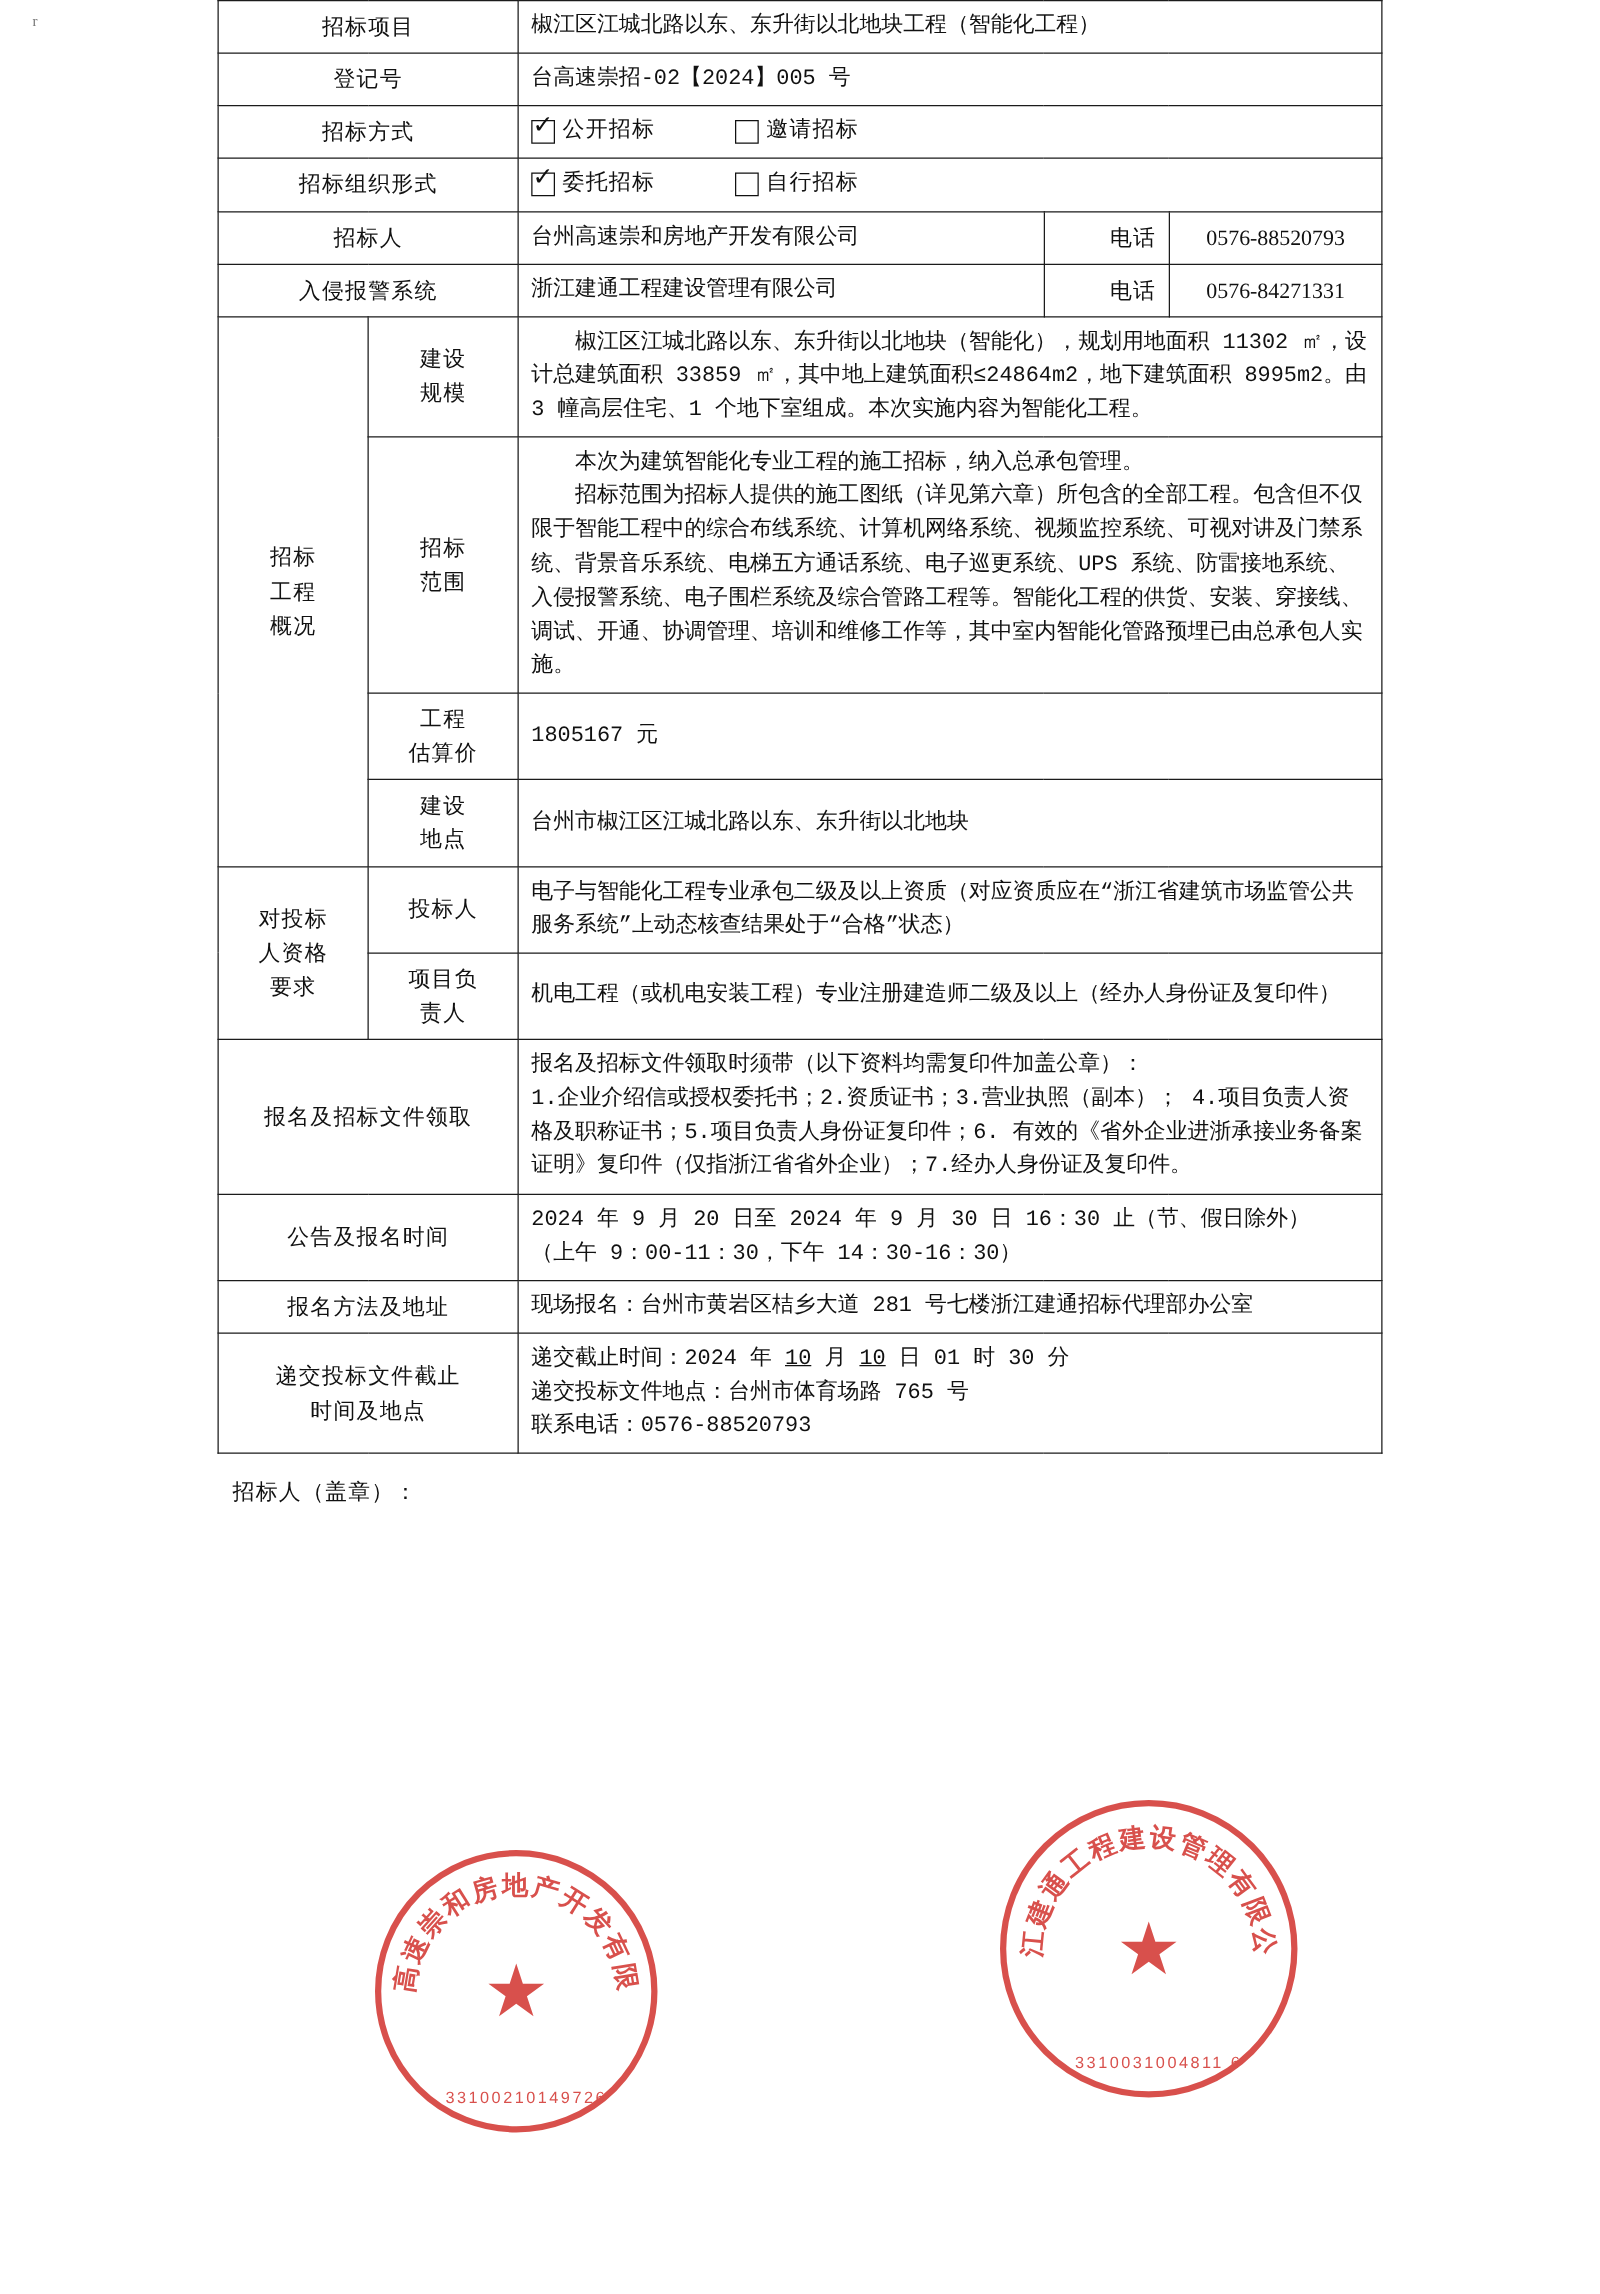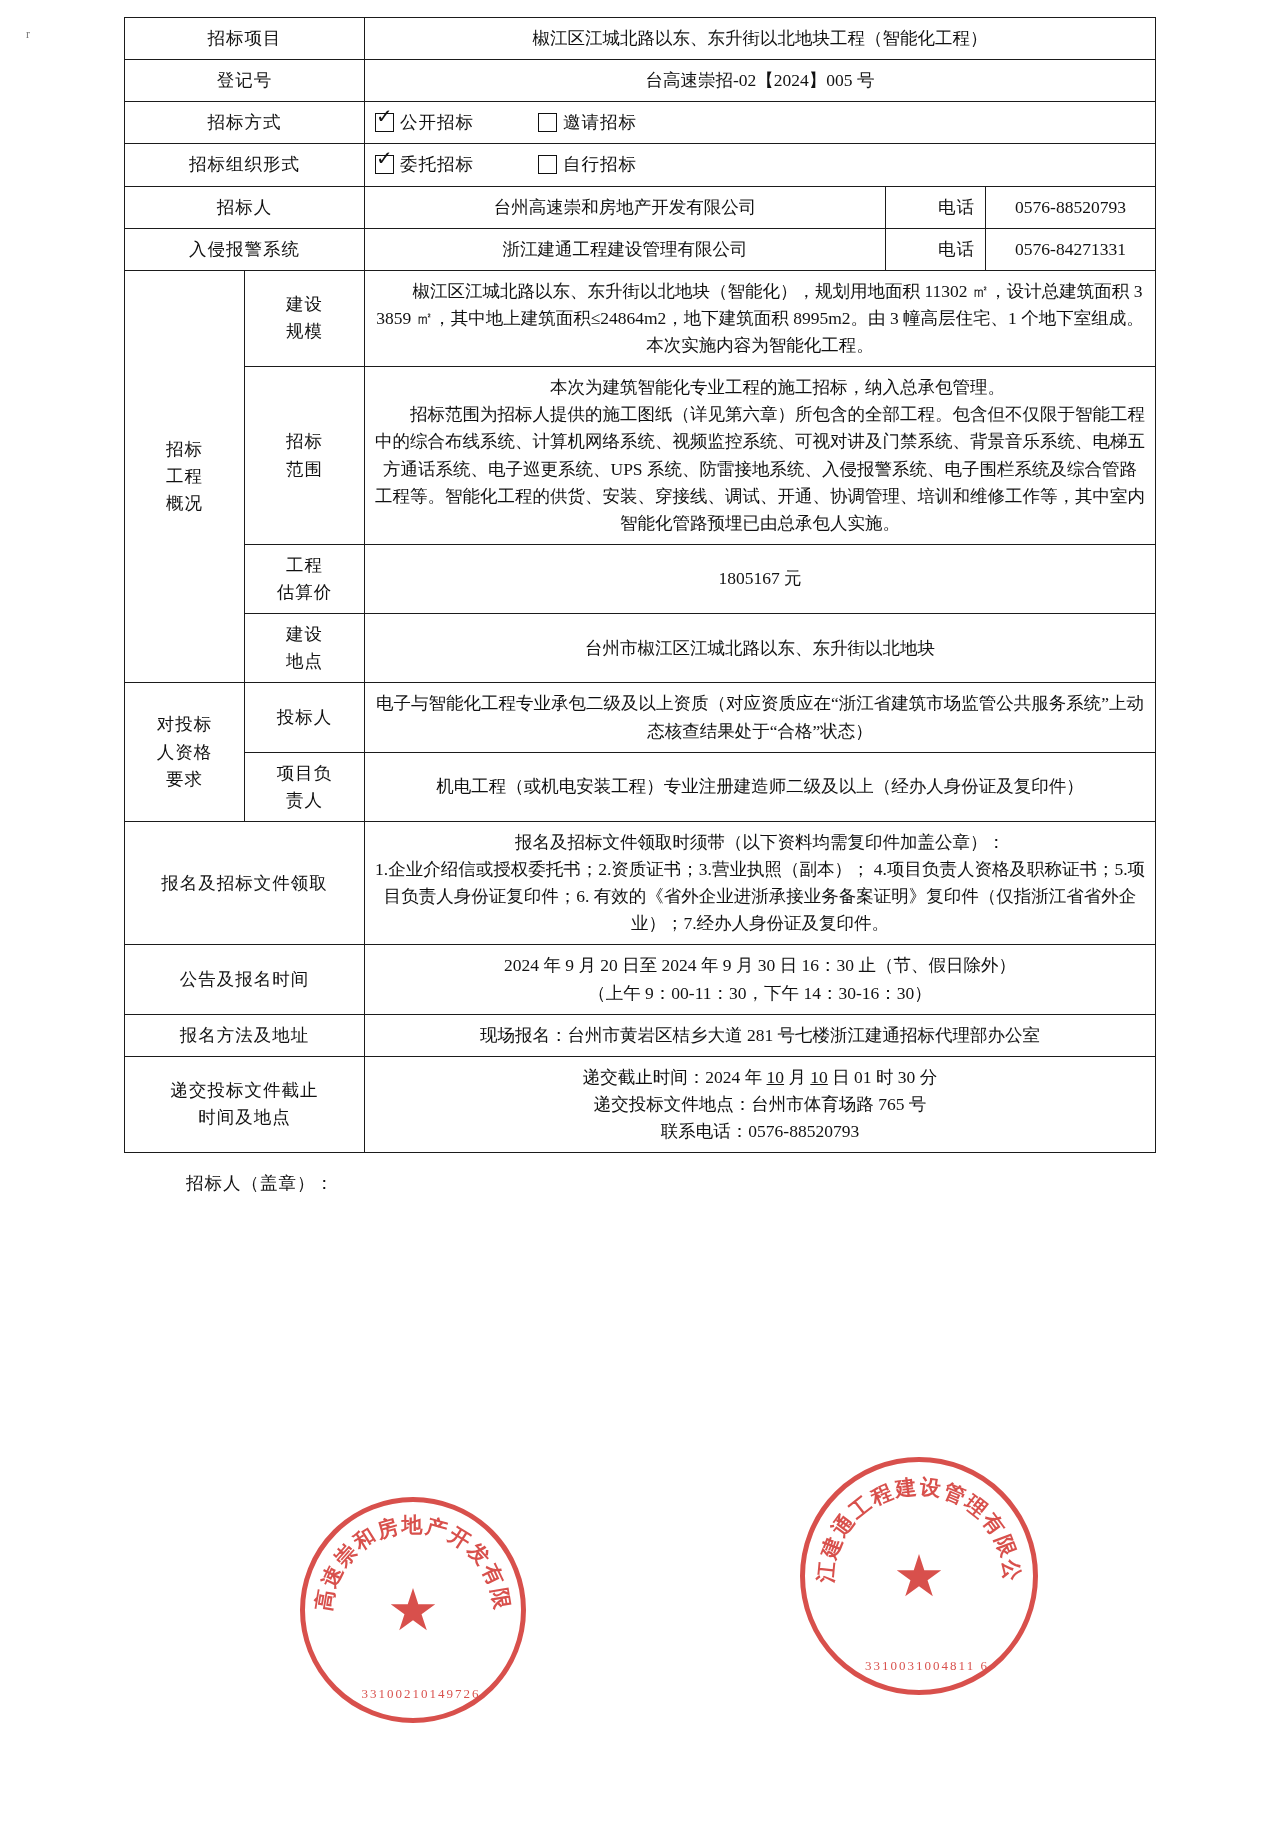--- a/index.html
+++ b/index.html
@@ -34,39 +34,40 @@
     font-size: 40px;
     font-weight: bold;
     letter-spacing: 6px;
     margin: 0;
     padding-top: 112px;
     padding-bottom: 26px;
     font-family: "Liberation Serif", "DejaVu Serif", serif;
   }
   table.main {
     border-collapse: collapse;
-    width: 1032px;
-    margin: 17px auto;
+    width: 932px;
+    margin: 0 auto;
     table-layout: fixed;
     background: transparent;
   }
   table.main td {
     border: 1px solid #1b1b1b;
     padding: 7px 10px;
     font-size: 17.5px;
     line-height: 1.55;
     vertical-align: middle;
     word-break: break-all;
   }
   td.lbl {
     text-align: center;
     letter-spacing: 1px;
   }
   td.val {
-    text-align: center;
+    text-align: left;
+    font-family: Liberation Mono, monospace;
   }
   td.val.indent p {
     margin: 0;
     text-indent: 2em;
   }
   td.val p {
     margin: 0;
   }
   td.center {
     text-align: center;
@@ -143,21 +144,21 @@
   }
   .seal .seal-num {
     position: absolute;
     left: 16px;
     right: 0;
     bottom: 16px;
     text-align: center;
     color: #d2322d;
     font-size: 13px;
     letter-spacing: 2px;
-    font-family: Liberation Serif, serif;
+    font-family: Liberation Sans, sans-serif;
   }
   .seal-arc {
     position: absolute;
     left: 0; top: 0; right: 0; bottom: 0;
   }
   .seal-arc text {
     fill: #d2322d;
     font-size: 21px;
     font-weight: bold;
     letter-spacing: 2px;

